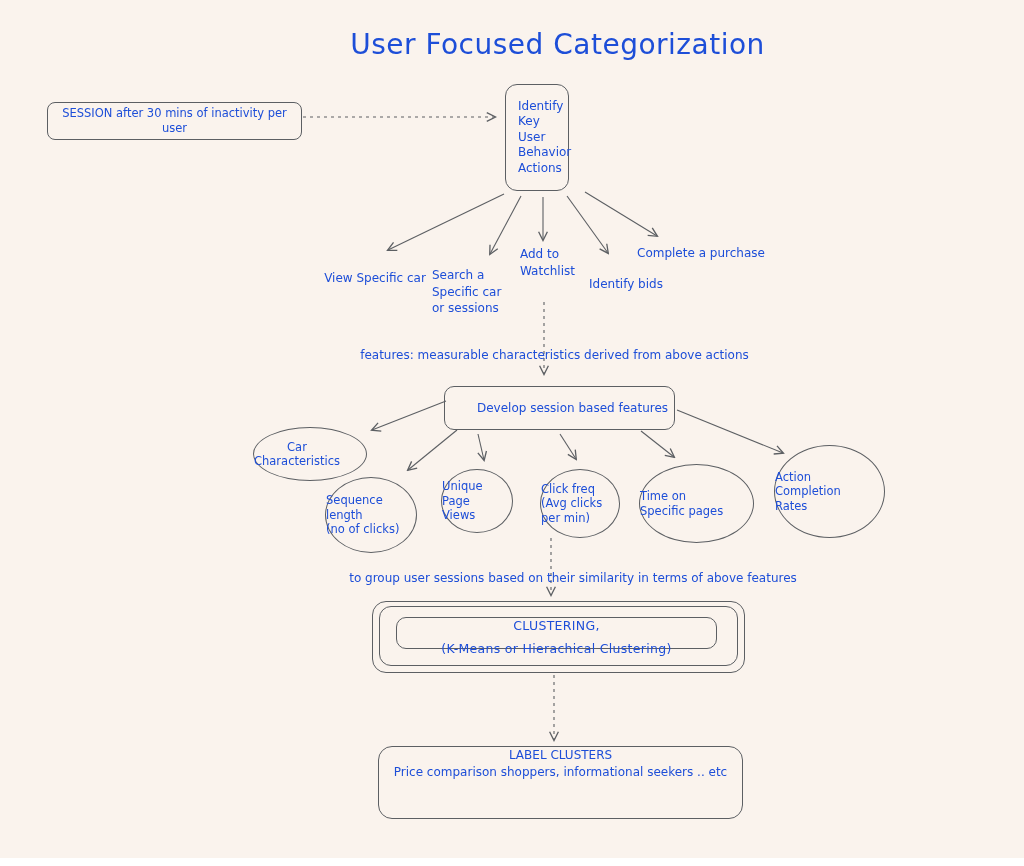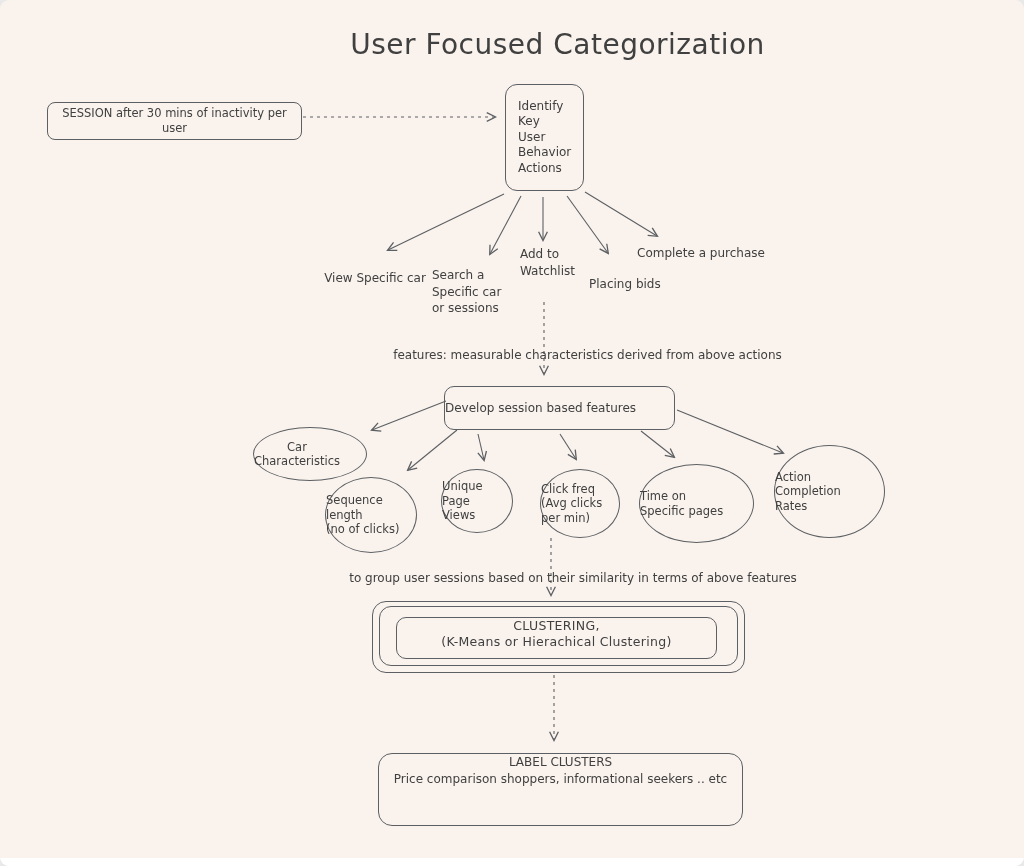--- a/index.html
+++ b/index.html
@@ -3,22 +3,21 @@
 <meta charset="utf-8">
 <style>
   * { margin: 0; padding: 0; box-sizing: border-box; }
   html,body { background:#e9e9e9; }
   #canvas {
     position: relative;
     width: 1024px; height: 866px;
     background: #faf3ed;
     overflow: hidden;
     font-family: "DejaVu Sans", sans-serif;
-    color: #404040;
-    border-radius: 9px;
+    color: #1d4ed8;
   }
   #connectors { position:absolute; left:0; top:0; width:1024px; height:866px; }
   .node {
     position:absolute;
     border:1px solid #5c5f63;
     background: transparent;
     display:flex; align-items:center; justify-content:flex-start;
   }
   .rect { border-radius:10px; }
   .ellipse { border-radius:50%; }
@@ -26,51 +25,51 @@
   .pre { white-space:pre-line; }
   .nowrap { white-space:nowrap; }
   .center { text-align:center; }
   .left { text-align:left; }
 
   .title { left:285px; top:28px; width:545px; font-size:28px; line-height:34px; text-align:center; letter-spacing:0.5px; }
 
   .session-box { left:47px; top:102px; width:255px; height:38px; border-radius:8px; }
   .session-box .inner { font-size:11.5px; line-height:15px; text-align:center; padding:0 6px; }
 
-  .identify-box { left:505px; top:84px; width:79px; height:107px; border-radius:12px; justify-content:center; align-items:center; }
+  .identify-box { left:505px; top:84px; width:64px; height:107px; border-radius:12px; justify-content:center; align-items:center; }
   .identify-box .inner { font-size:12px; line-height:15.5px; padding-left:12px; width:100%; }
 
   .lbl-view      { left:318px; top:270px; width:114px; text-align:center; }
   .lbl-search    { left:432px; top:267px; line-height:16.5px; }
   .lbl-watchlist { left:520px; top:246px; line-height:16.5px; }
   .lbl-bids      { left:589px; top:276px; }
   .lbl-purchase  { left:637px; top:245px; }
 
   .note { font-size:12px; }
-  .note-features { left:330px; top:347px; width:515px; }
+  .note-features { left:297px; top:347px; width:515px; }
   .note-group    { left:313px; top:570px; width:520px; }
   .note-analyze  { left:313px; top:699px; width:520px; }
 
-  .develop-box { left:444px; top:386px; width:231px; height:44px; border-radius:10px; }
+  .develop-box { left:444px; top:386px; width:231px; height:44px; border-radius:10px;padding-left:32px; }
   .develop-box .inner { font-size:12px; }
 
   .el-car      { left:253px; top:427px; width:114px; height:54px; }
   .el-sequence { left:325px; top:477px; width:92px;  height:76px; }
   .el-unique   { left:441px; top:469px; width:72px;  height:64px; }
   .el-click    { left:540px; top:469px; width:80px;  height:69px; }
   .el-time     { left:639px; top:464px; width:115px; height:79px; }
   .el-action   { left:774px; top:445px; width:111px; height:93px; }
   .ellipse .inner { font-size:11.5px; line-height:14.5px; }
 
   .cluster-outer  { left:372px; top:601px; width:373px; height:72px; border-radius:14px; }
   .cluster-middle { left:379px; top:606px; width:359px; height:60px; border-radius:12px; }
-  .cluster-inner  { left:396px; top:617px; width:321px; height:42px; border-radius:10px; flex-direction:column; }
+  .cluster-inner  { left:396px; top:617px; width:321px; height:32px; border-radius:10px; flex-direction:column;gap:7px; }
   .cluster-inner .line { font-size:12.5px; line-height:16px; text-align:center; letter-spacing:0.3px; }
 
-  .label-box { left:378px; top:746px; width:365px; height:73px; border-radius:14px; flex-direction:column;margin-top:7px; }
+  .label-box { left:378px; top:746px; width:365px; height:73px; border-radius:14px; flex-direction:column; }
   .label-box .line { font-size:12px; line-height:17px; text-align:center; white-space:nowrap; }
 
   .bottom-strip { position:absolute; left:0; bottom:0; width:1024px; height:8px; background:#ffffff; }
 </style>
 </head>
 <body>
 
 <div id="canvas">
 
   <svg id="connectors" viewBox="0 0 1024 866" xmlns="http://www.w3.org/2000/svg">
@@ -111,21 +110,21 @@
 Behavior
 Actions</div>
   </div>
 
   <div class="txt lbl-view">View Specific car</div>
   <div class="txt lbl-search pre left">Search a
 Specific car
 or sessions</div>
   <div class="txt lbl-watchlist pre left">Add to
 Watchlist</div>
-  <div class="txt lbl-bids">Placing bids</div>
+  <div class="txt lbl-bids">Identify bids</div>
   <div class="txt lbl-purchase">Complete a purchase</div>
 
   <div class="txt note note-features center nowrap">features: measurable characteristics derived from above actions</div>
 
   <div class="node develop-box">
     <div class="inner">Develop session based features</div>
   </div>
 
   <div class="node ellipse el-car">
     <div class="inner pre center">Car

